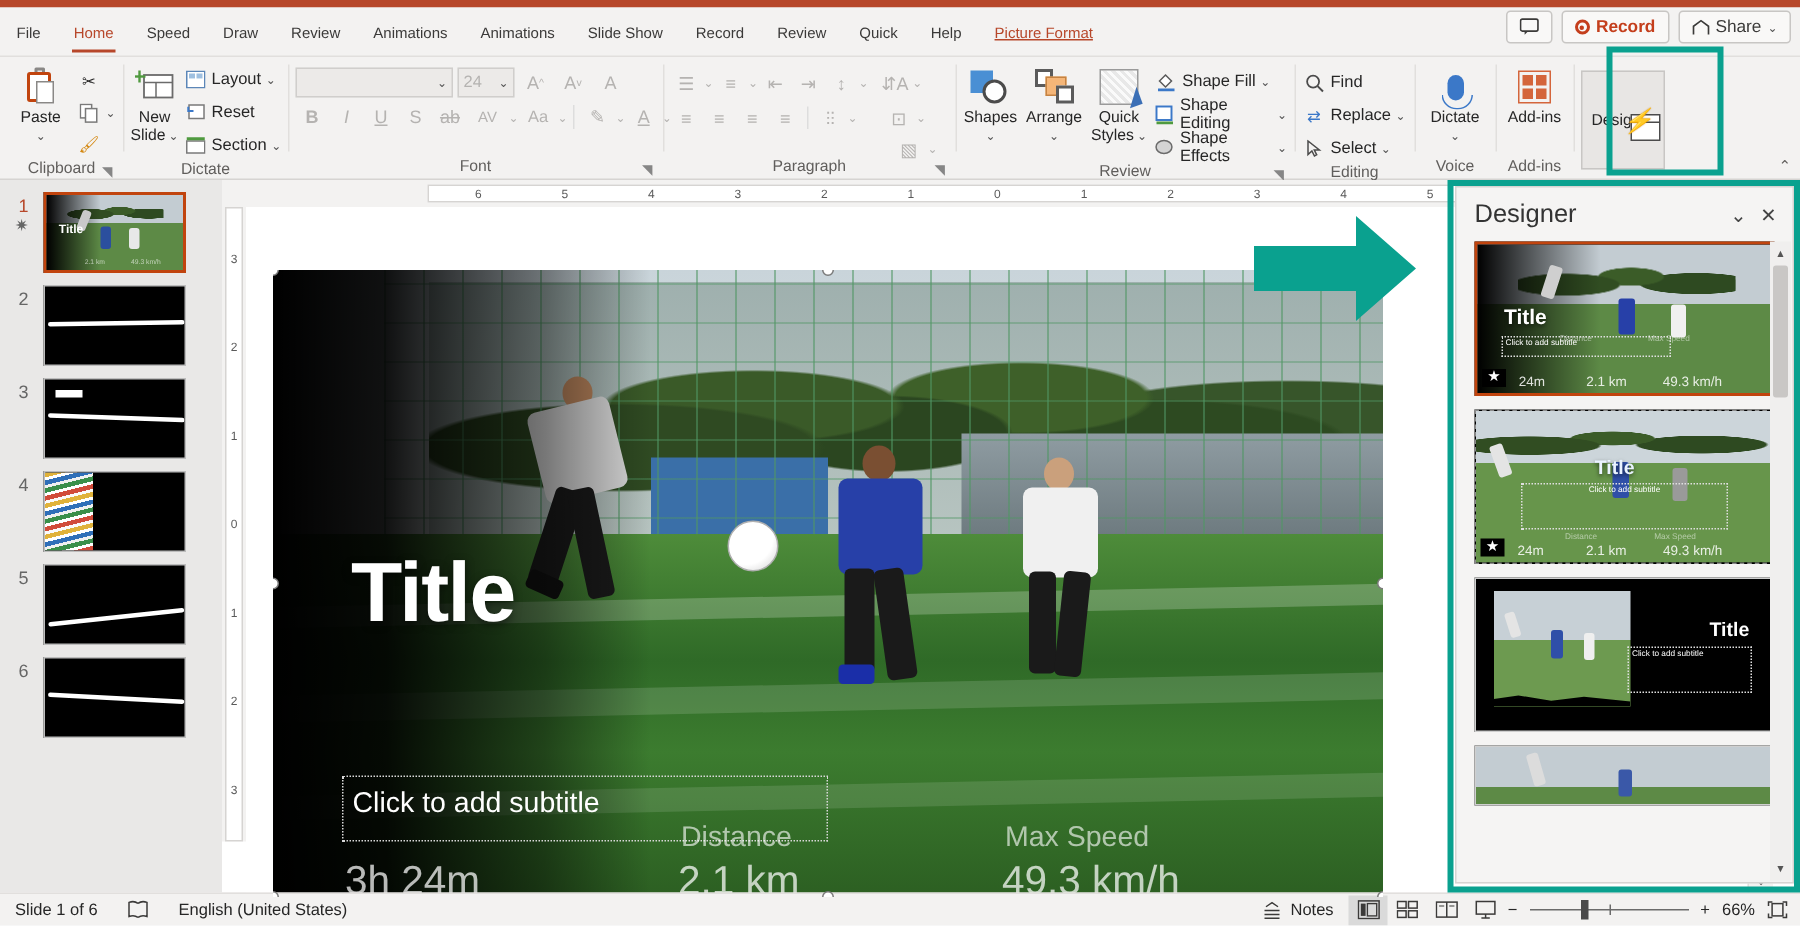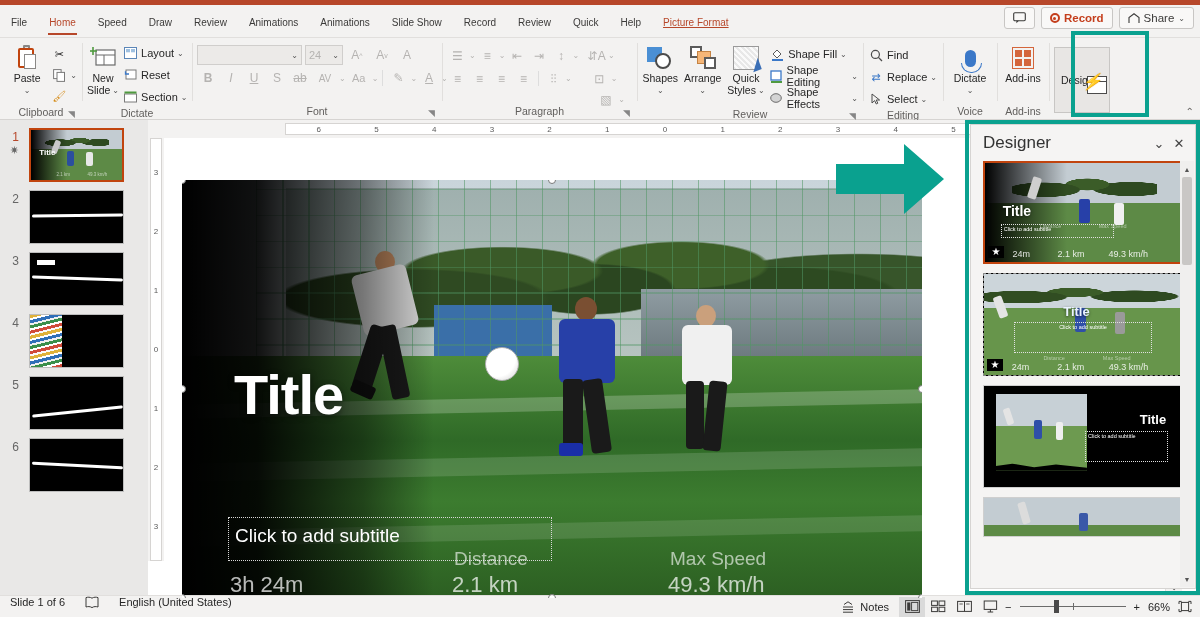--- a/index.html
+++ b/index.html
@@ -231,40 +231,40 @@
 
   #slide-title{
     position:absolute;left:52px;top:182px;color:#fff;font-size:56px;font-weight:bold;
     letter-spacing:-1px; text-shadow:0 2px 6px rgba(0,0,0,.5);
   }
   #subtitle-ph{
     position:absolute;left:46px;top:337px;width:324px;height:44px;
     border:1px dotted #d8d8d8; color:#fff; font-size:19px; padding:7px 6px 0 6px;
   }
   .statlabel{ position:absolute;color:rgba(255,255,255,.62);font-size:19px; }
-  .statvalue{ position:absolute;color:rgba(255,255,255,.72);font-size:22px; }
+  .statvalue{ position:absolute;color:rgba(255,255,255,.72);font-size:27px; }
 
   
   #arrow-annotation{
     position:absolute; left:836px; top:142px; width:110px; height:74px; z-index:40;
   }
 
   
   #vscroll{
     position:absolute;right:0;top:18px;bottom:0;width:17px;background:#f3f2f1;border-left:1px solid #e1dfdd;
   }
   #vscroll .thumb{ position:absolute;left:2px;right:2px;top:60px;height:70px;background:#c9c7c5;border-radius:2px; }
   .sb-arrow{ position:absolute;left:0;right:0;height:16px;display:flex;align-items:center;justify-content:center;font-size:8px;color:#555; }
 
   
   #statusbar{
     position:absolute;left:0;right:0;bottom:0;height:22px;background:#f3f2f1;
     border-top:1px solid #e1dfdd;display:flex;align-items:center;font-size:11px;color:#262626;
   }
-  .sb-item{ display:flex;align-items:flex-start;gap:5px;padding:0 10px;height:100%; }
+  .sb-item{ display:flex;align-items:center;gap:5px;padding:0 10px;height:100%; }
   #statusbar-right{ margin-left:auto;display:flex;align-items:center; }
   .viewbtn{ width:26px;height:20px;display:flex;align-items:center;justify-content:center;color:#3b3a39;font-size:13px; }
   .viewbtn.active{ background:#dadada; }
   .zoomslider{ width:106px;height:14px;position:relative;display:flex;align-items:center;margin:0 6px; }
   .zoomslider .track{ position:absolute;left:0;right:0;height:1.5px;background:#6b6b6b; }
   .zoomslider .mid{ position:absolute;left:50%;width:1.5px;height:7px;background:#6b6b6b; }
   .zoomslider .knob{ position:absolute;left:34px;width:5px;height:13px;background:#4a4a4a; }
 
   
   #designer-pane{

